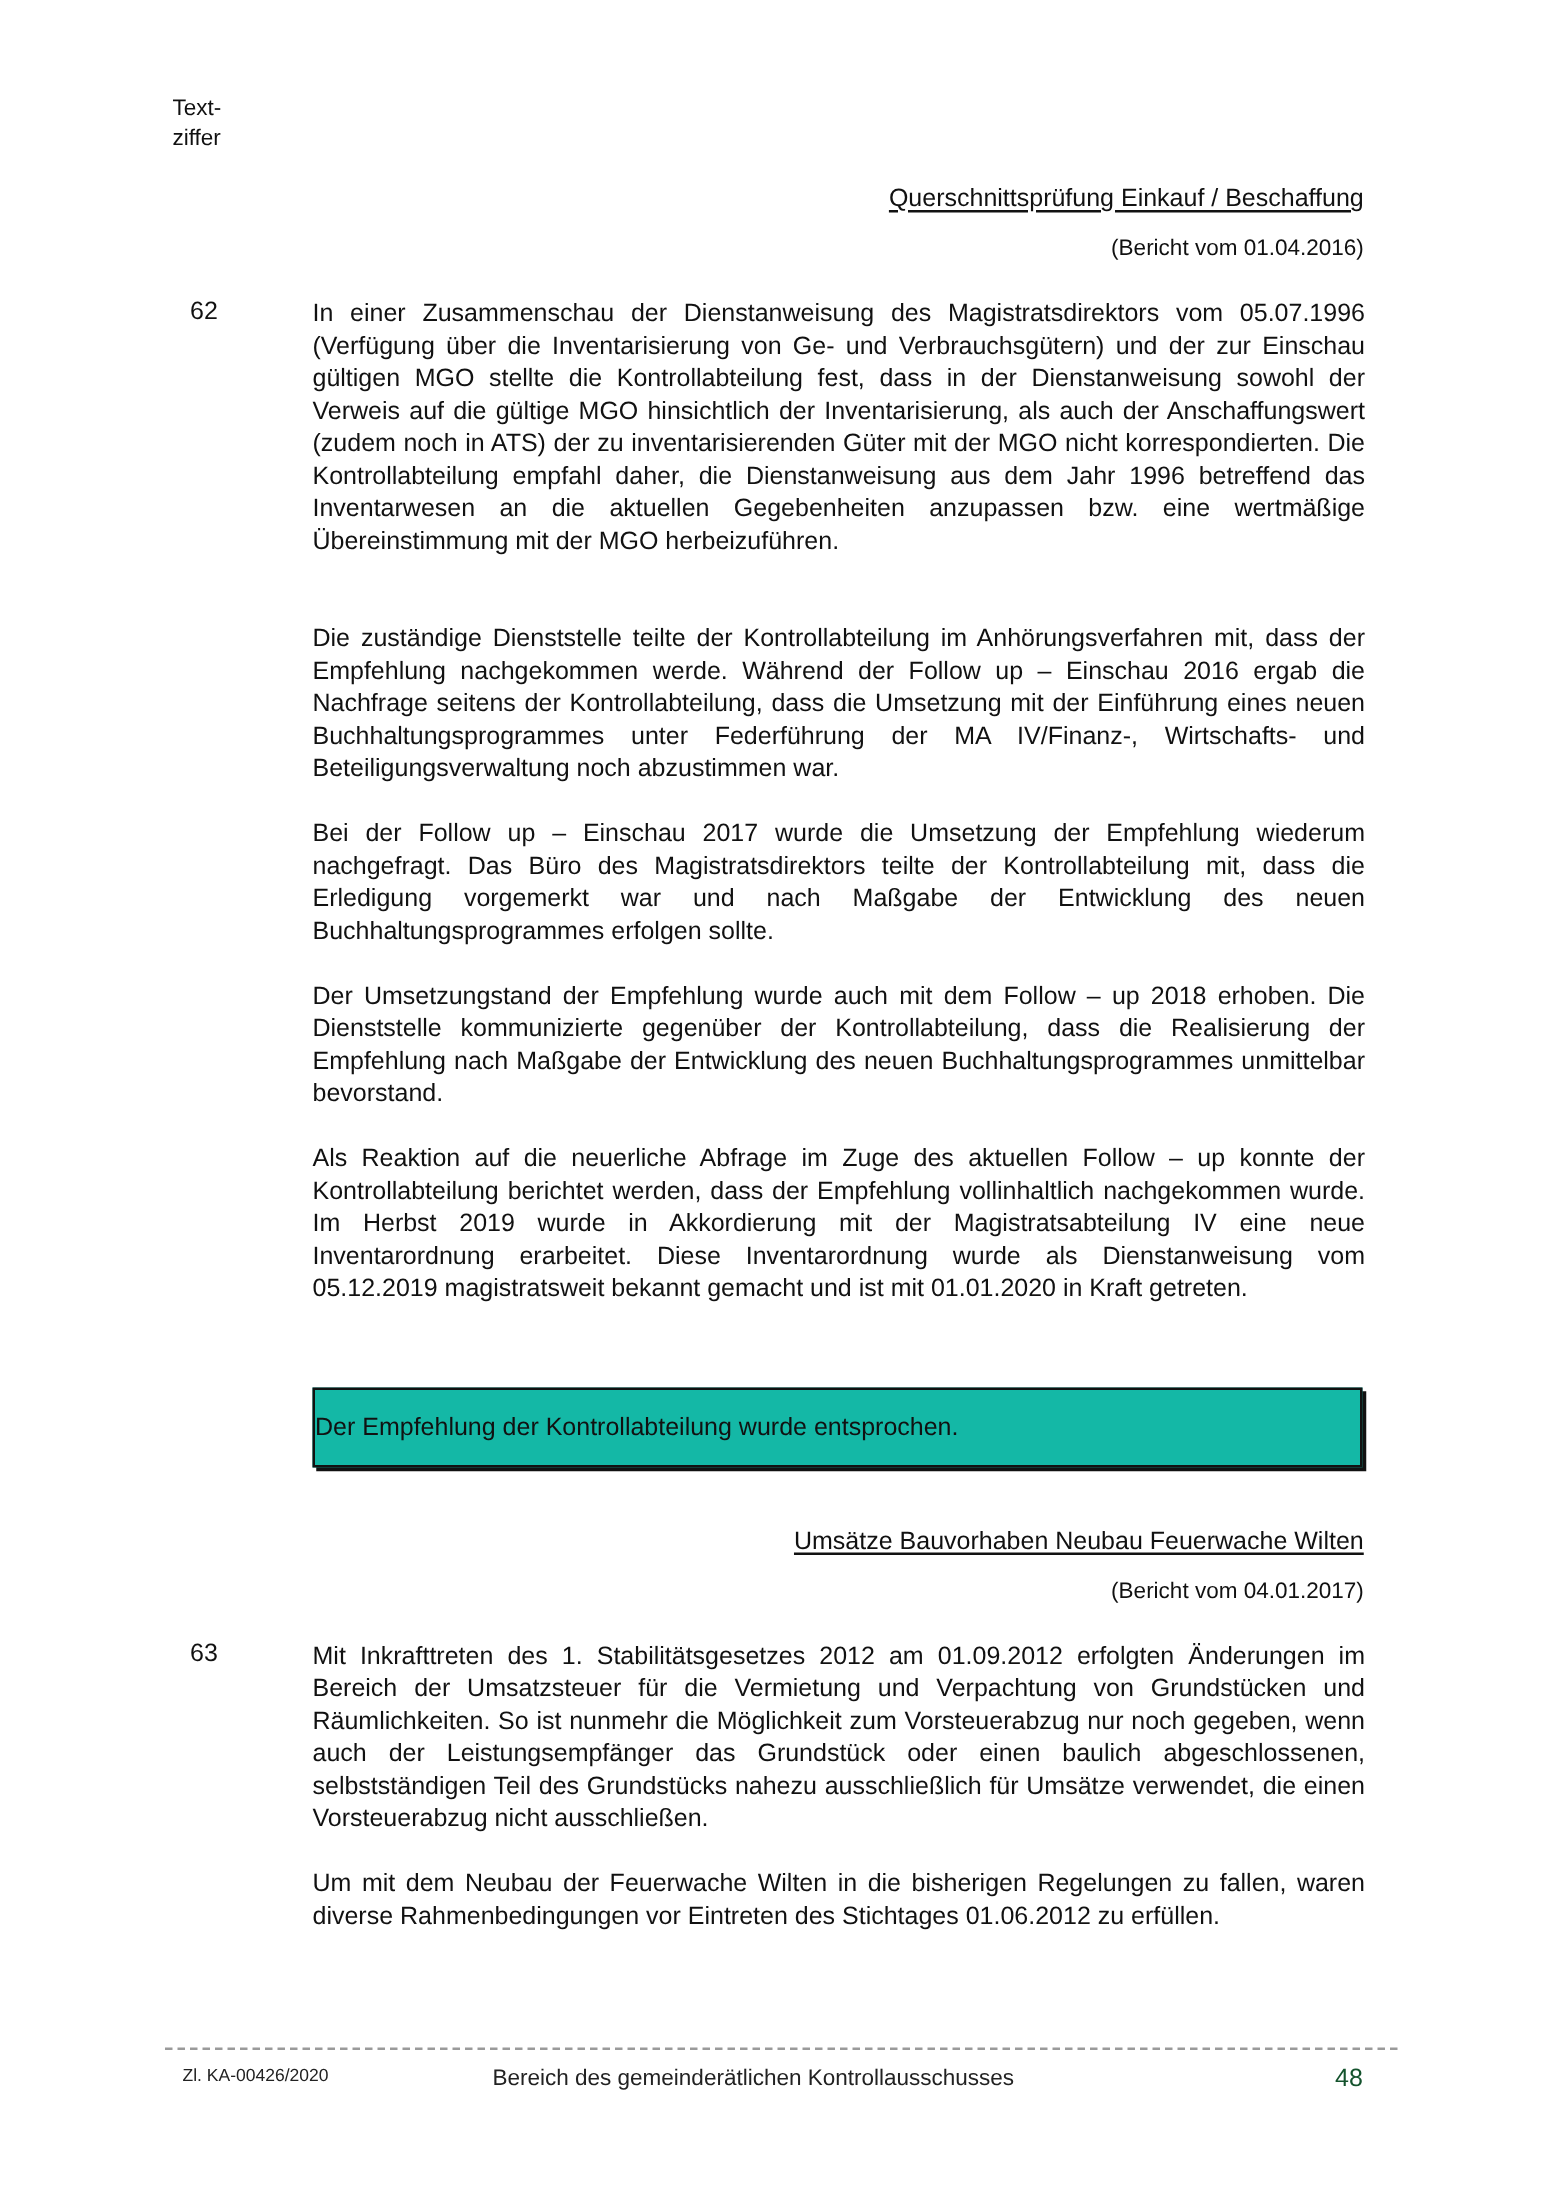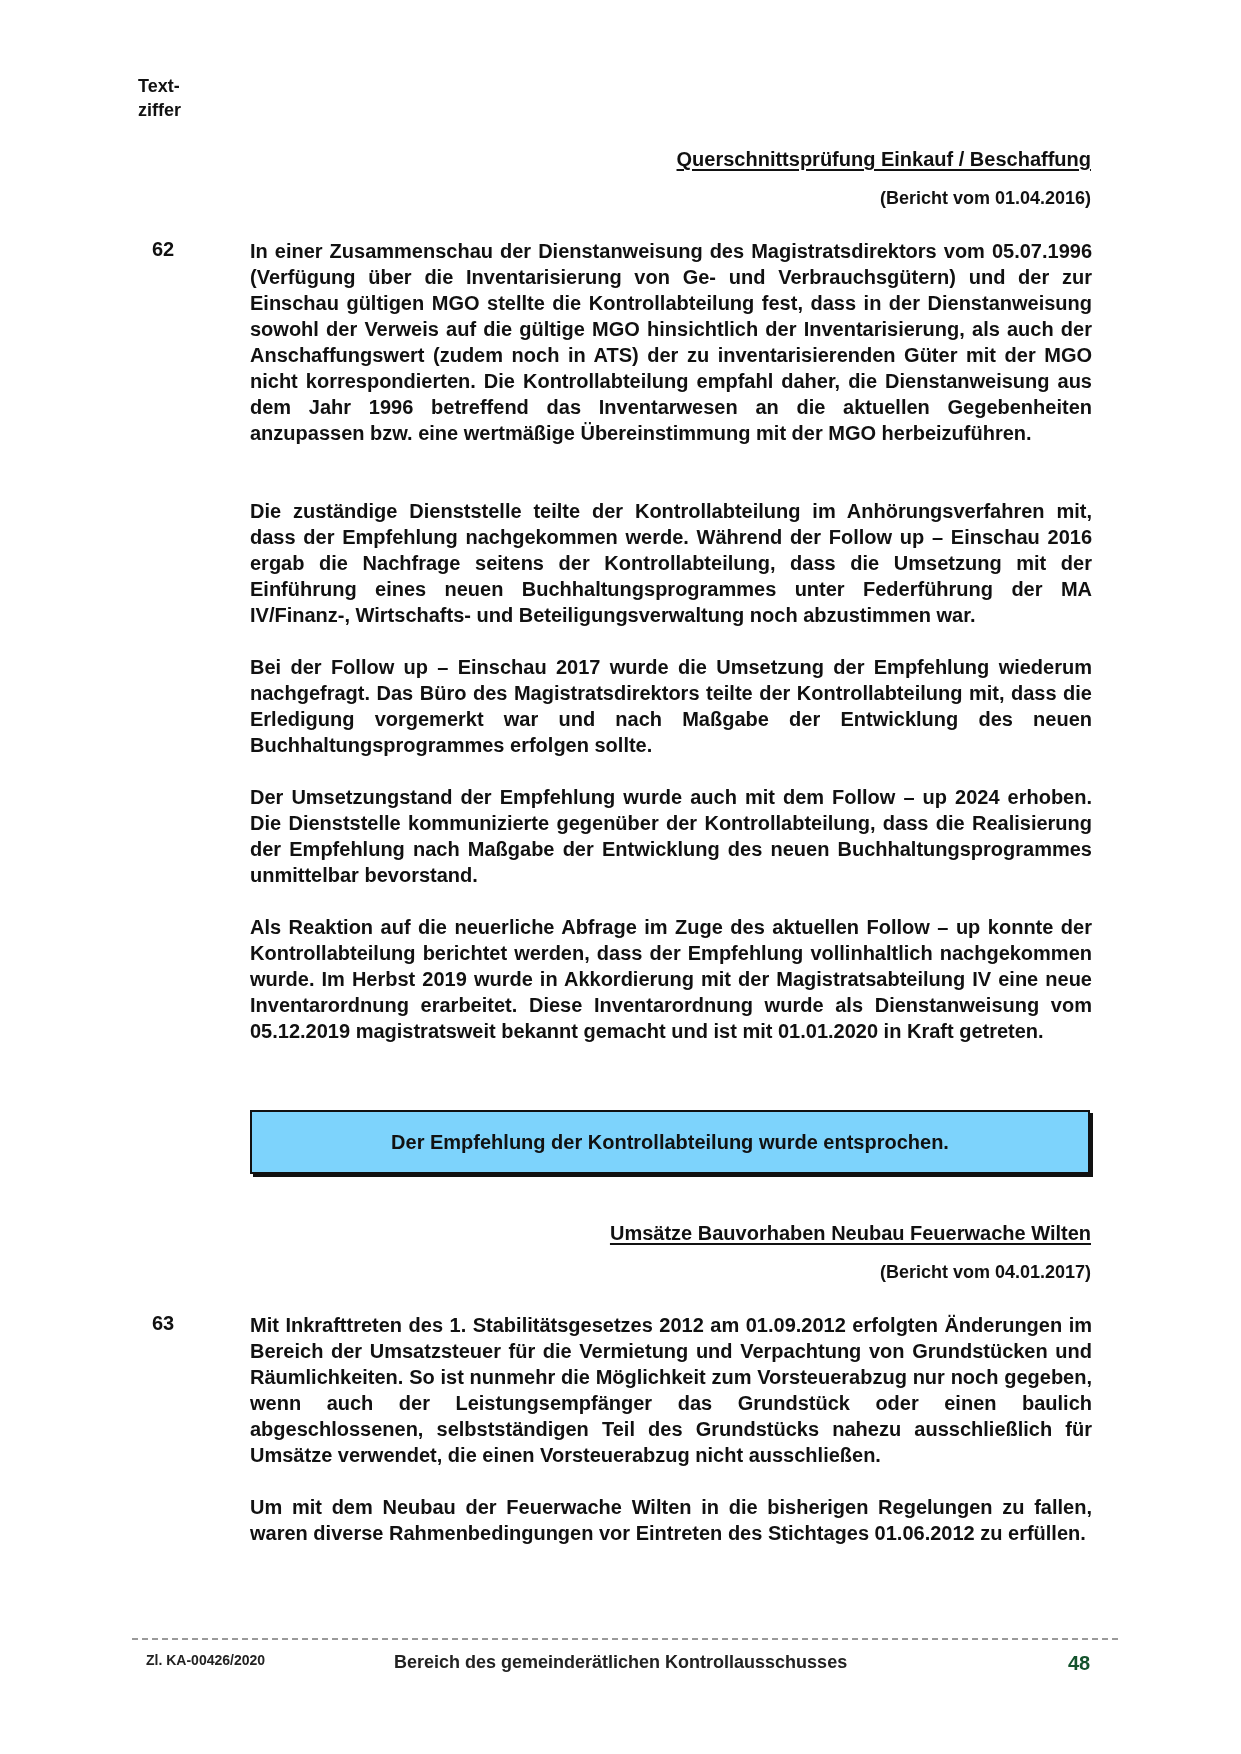--- a/index.html
+++ b/index.html
@@ -1,43 +1,43 @@
 <!DOCTYPE html>
 <html><head>
 <meta charset="utf-8">
 <style>
   html, body { margin: 0; padding: 0; background: #ffffff; }
   body {
     width: 1241px; height: 1754px; position: relative; overflow: hidden;
     font-family: "Liberation Sans", sans-serif; color: #111111;
   }
-  .abs { position: absolute; font-weight: bold; }
+  .abs { position: absolute; }
   .margin-label {
     left: 138px; top: 74px; font-size: 18px; line-height: 24px; color: #111;
   }
   .section-title {
     right: 150px; font-size: 20px; text-decoration: underline;
     text-underline-offset: 3px; white-space: nowrap;
   }
   .report-date {
     right: 150px; font-size: 18px; white-space: nowrap;
   }
   .para-num {
     left: 152px; font-size: 20px;
   }
   .para {
     left: 250px; width: 842px; font-size: 20px; line-height: 26px;
     text-align: justify; hyphens: manual;
   }
   .para p { margin: 0; }
   .result-box {
     left: 250px; top: 1110px; width: 836px; height: 60px;
-    background: #7dd3fc; border: 2px solid #111;
+    background: #14b8a6; border: 2px solid #111;
     box-shadow: 3px 3px 0 #111;
-    display: flex; align-items: center; justify-content: center;
+    display: flex; align-items: center; 
     font-size: 20px;
   }
   .footer-rule {
     left: 132px; top: 1638px; width: 986px; height: 0;
     border-top: 2px dashed #9a9a9a;
   }
   .footer-ref { left: 146px; top: 1652px; font-size: 14px; color: #222; }
   .footer-title { left: 394px; top: 1652px; font-size: 18px; color: #222; }
   .footer-page { left: 1068px; top: 1652px; font-size: 20px; color: #14532d; }
 </style>
@@ -55,21 +55,21 @@
 <div class="abs para" style="top: 238px;">
   <p>In einer Zusammenschau der Dienstanweisung des Magistratsdirektors vom 05.07.1996 (Verfügung über die Inventarisierung von Ge- und Verbrauchsgütern) und der zur Einschau gültigen MGO stellte die Kontrollabteilung fest, dass in der Dienstanweisung sowohl der Verweis auf die gültige MGO hinsichtlich der Inventa­risierung, als auch der Anschaffungswert (zudem noch in ATS) der zu inventarisie­renden Güter mit der MGO nicht korrespondierten. Die Kontrollabteilung empfahl daher, die Dienstanweisung aus dem Jahr 1996 betreffend das Inventarwesen an die aktuellen Gegebenheiten anzupassen bzw. eine wertmäßige Übereinstimmung mit der MGO herbeizuführen.</p>
 </div>
 <div class="abs para" style="top: 498px;">
   <p>Die zuständige Dienststelle teilte der Kontrollabteilung im Anhörungsverfahren mit, dass der Empfehlung nachgekommen werde. Während der Follow up – Einschau 2016 ergab die Nachfrage seitens der Kontrollabteilung, dass die Umsetzung mit der Einführung eines neuen Buchhaltungsprogrammes unter Federführung der MA IV/Finanz-, Wirtschafts- und Beteiligungsverwaltung noch abzustimmen war.</p>
 </div>
 <div class="abs para" style="top: 654px;">
   <p>Bei der Follow up – Einschau 2017 wurde die Umsetzung der Empfehlung wiederum nachgefragt. Das Büro des Magistratsdirektors teilte der Kontrollabteilung mit, dass die Erledigung vorgemerkt war und nach Maßgabe der Entwicklung des neuen Buchhaltungsprogrammes erfolgen sollte.</p>
 </div>
 <div class="abs para" style="top: 784px;">
-  <p>Der Umsetzungstand der Empfehlung wurde auch mit dem Follow – up 2024 erho­ben. Die Dienststelle kommunizierte gegenüber der Kontrollabteilung, dass die Re­alisierung der Empfehlung nach Maßgabe der Entwicklung des neuen Buchhal­tungsprogrammes unmittelbar bevorstand.</p>
+  <p>Der Umsetzungstand der Empfehlung wurde auch mit dem Follow – up 2018 erho­ben. Die Dienststelle kommunizierte gegenüber der Kontrollabteilung, dass die Re­alisierung der Empfehlung nach Maßgabe der Entwicklung des neuen Buchhal­tungsprogrammes unmittelbar bevorstand.</p>
 </div>
 <div class="abs para" style="top: 914px;">
   <p>Als Reaktion auf die neuerliche Abfrage im Zuge des aktuellen Follow – up konnte der Kontrollabteilung berichtet werden, dass der Empfehlung vollinhaltlich nach­gekommen wurde. Im Herbst 2019 wurde in Akkordierung mit der Magistratsabtei­lung IV eine neue Inventarordnung erarbeitet. Diese Inventarordnung wurde als Dienstanweisung vom 05.12.2019 magistratsweit bekannt gemacht und ist mit 01.01.2020 in Kraft getreten.</p>
 </div>
 
 <div class="abs result-box">
   <span>Der Empfehlung der Kontrollabteilung wurde entsprochen.</span>
 </div>
 
 <div class="abs section-title" style="top: 1222px;">Umsätze Bauvorhaben Neubau Feuerwache Wilten</div>

